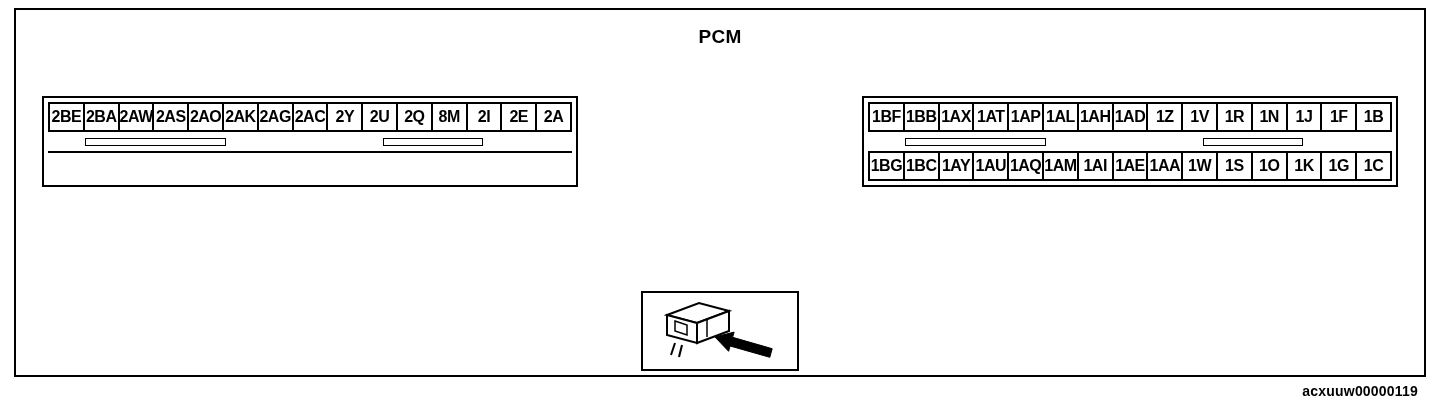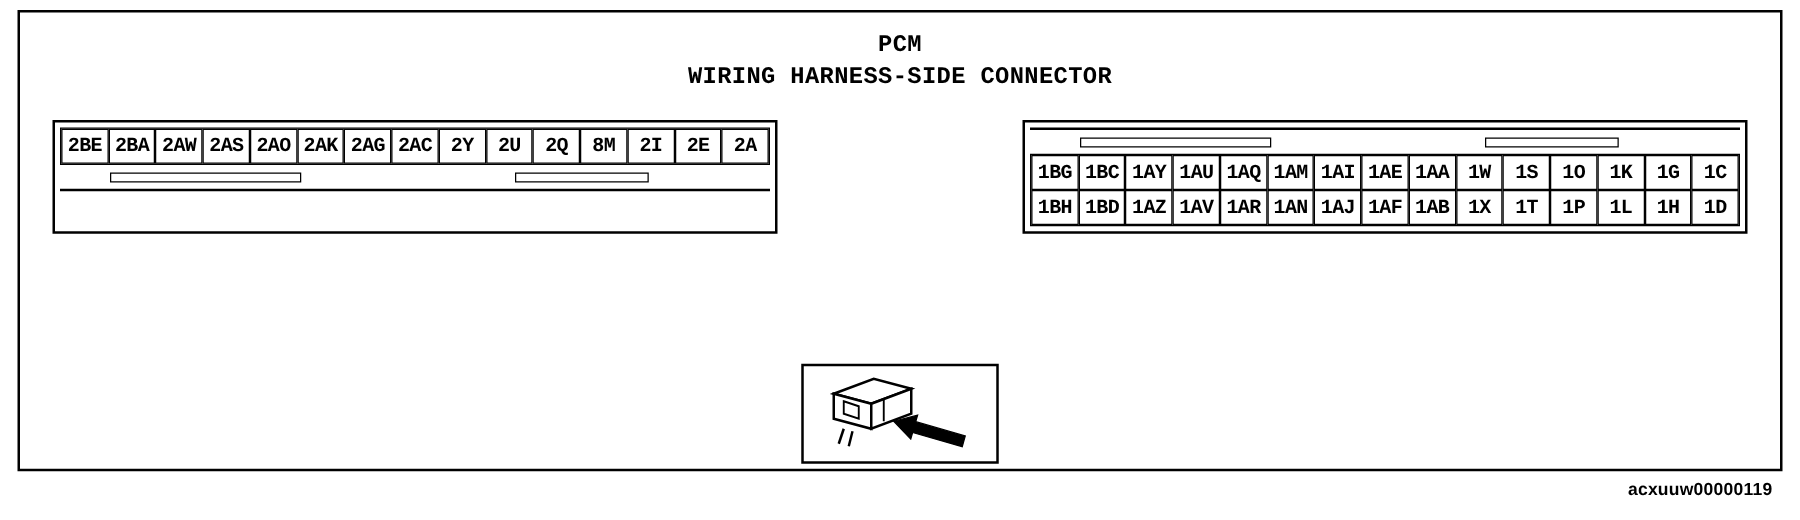--- a/index.html
+++ b/index.html
@@ -13,21 +13,20 @@
   }
   .frame {
     position: absolute;
     left: 14px;
     top: 8px;
     width: 1412px;
     height: 369px;
     border: 2.5px solid #000;
     box-sizing: border-box;
     background: #fff;
-    font-family: Liberation Mono, monospace;
   }
   .title-block {
     position: absolute;
     top: 14px;
     left: 0;
     right: 0;
     text-align: center;
   }
   .title-line {
     font-size: 19px;
@@ -40,21 +39,21 @@
     position: absolute;
     top: 86px;
     left: 0;
     right: 0;
     display: flex;
     justify-content: space-between;
     padding: 0 26px;
     box-sizing: border-box;
   }
   .connector {
-    width: 580px;
+    width: 536px;
     border: 2px solid #000;
     box-sizing: border-box;
     padding: 4px;
     background: #fff;
   }
   .pin-table {
     border: 1px solid #000;
   }
   .pin-row {
     display: flex;
@@ -111,21 +110,20 @@
     letter-spacing: 0.2px;
   }
 </style>
 </head>
 <body>
 
 <div class="frame">
 
   <div class="title-block">
     <div class="title-line">PCM</div>
-    <div class="title-line">WIRING HARNESS-SIDE CONNECTOR</div>
   </div>
 
   <div class="connectors">
 
     <div class="connector">
       <div class="pin-table">
         <div class="pin-row">
             <div class="pin-cell">2BE</div>
             <div class="pin-cell">2BA</div>
             <div class="pin-cell">2AW</div>
@@ -146,20 +144,37 @@
       <div class="key-gap">
         <div class="key-bar key-bar-a"></div>
         <div class="key-bar key-bar-b"></div>
       </div>
       <div class="pin-table">
       </div>
     </div>
 
     <div class="connector">
       <div class="pin-table">
+        <div class="pin-row">
+            <div class="pin-cell">1BF</div>
+            <div class="pin-cell">1BB</div>
+            <div class="pin-cell">1AX</div>
+            <div class="pin-cell">1AT</div>
+            <div class="pin-cell">1AP</div>
+            <div class="pin-cell">1AL</div>
+            <div class="pin-cell">1AH</div>
+            <div class="pin-cell">1AD</div>
+            <div class="pin-cell">1Z</div>
+            <div class="pin-cell">1V</div>
+            <div class="pin-cell">1R</div>
+            <div class="pin-cell">1N</div>
+            <div class="pin-cell">1J</div>
+            <div class="pin-cell">1F</div>
+            <div class="pin-cell">1B</div>
+          </div>
       </div>
       <div class="key-gap">
         <div class="key-bar key-bar-a"></div>
         <div class="key-bar key-bar-b"></div>
       </div>
       <div class="pin-table">
         <div class="pin-row">
             <div class="pin-cell">1BG</div>
             <div class="pin-cell">1BC</div>
             <div class="pin-cell">1AY</div>
@@ -169,37 +184,20 @@
             <div class="pin-cell">1AI</div>
             <div class="pin-cell">1AE</div>
             <div class="pin-cell">1AA</div>
             <div class="pin-cell">1W</div>
             <div class="pin-cell">1S</div>
             <div class="pin-cell">1O</div>
             <div class="pin-cell">1K</div>
             <div class="pin-cell">1G</div>
             <div class="pin-cell">1C</div>
           </div>
-        <div class="pin-row">
-            <div class="pin-cell">1BH</div>
-            <div class="pin-cell">1BD</div>
-            <div class="pin-cell">1AZ</div>
-            <div class="pin-cell">1AV</div>
-            <div class="pin-cell">1AR</div>
-            <div class="pin-cell">1AN</div>
-            <div class="pin-cell">1AJ</div>
-            <div class="pin-cell">1AF</div>
-            <div class="pin-cell">1AB</div>
-            <div class="pin-cell">1X</div>
-            <div class="pin-cell">1T</div>
-            <div class="pin-cell">1P</div>
-            <div class="pin-cell">1L</div>
-            <div class="pin-cell">1H</div>
-            <div class="pin-cell">1D</div>
-          </div>
       </div>
     </div>
 
   </div>
 
   <div class="icon-box">
     <span>
       <svg width="150" height="72" viewBox="0 0 150 72" xmlns="http://www.w3.org/2000/svg">
 
         <polygon points="22,22 54,10 84,18 52,30" fill="#fff" stroke="#000" stroke-width="2"></polygon>

